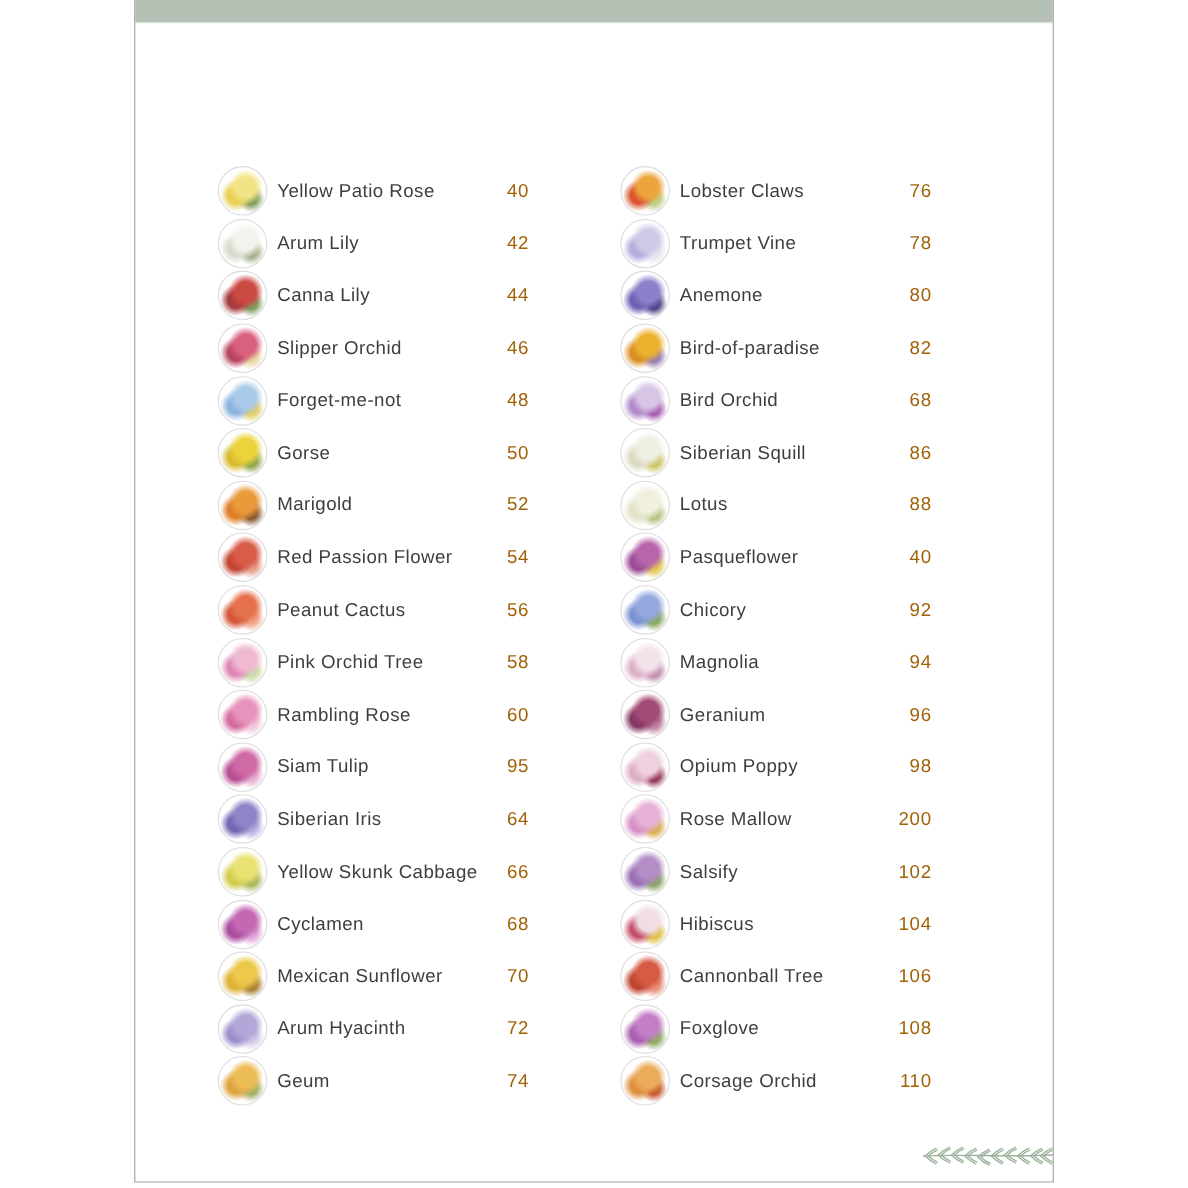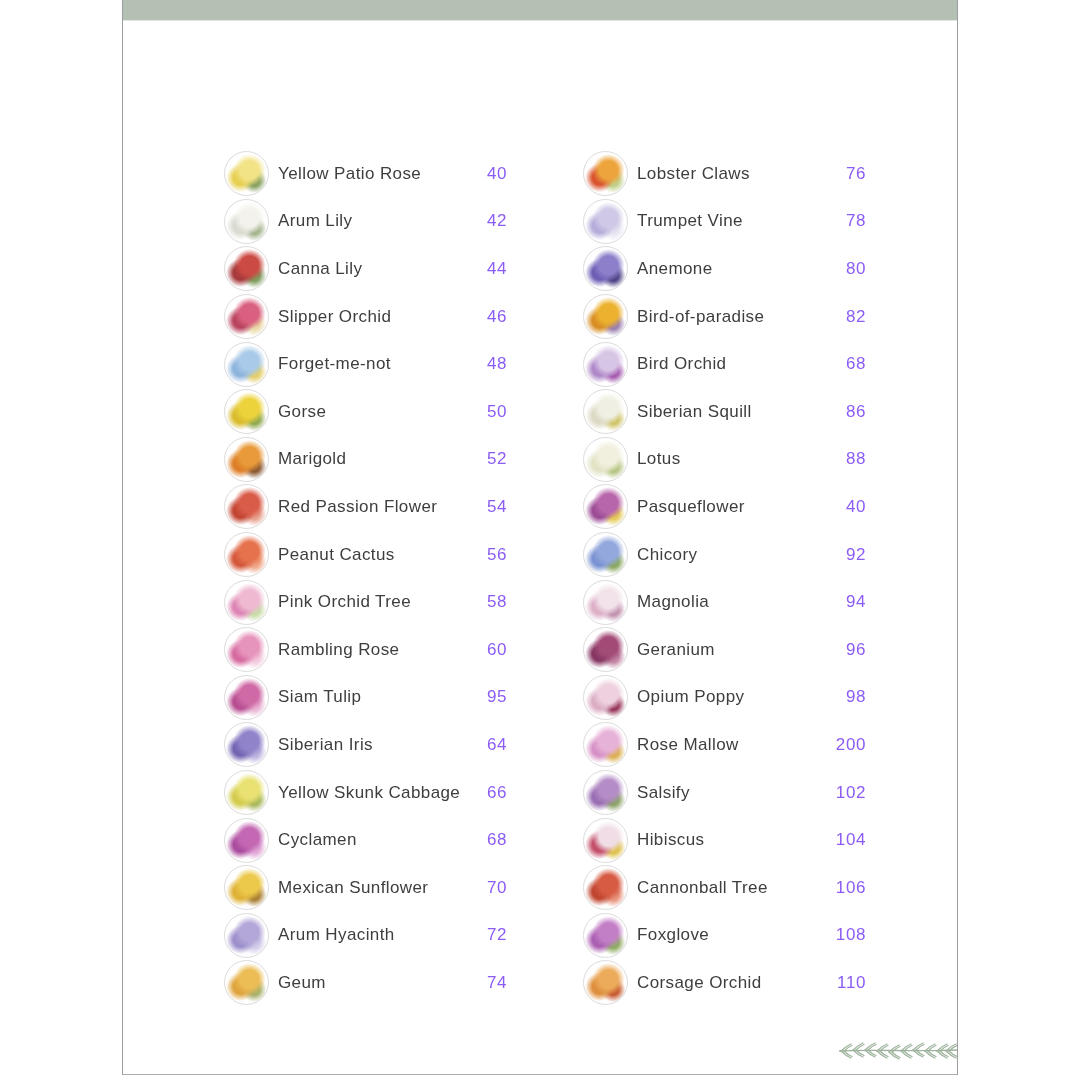--- a/index.html
+++ b/index.html
@@ -10,33 +10,33 @@
   .page{
     position:absolute;left:122px;top:0;width:836px;height:1075px;
     background:#ffffff;box-sizing:border-box;
     border-left:1px solid #9e9e9e;border-right:1px solid #9e9e9e;border-bottom:1px solid #ababab;
   }
   .topbar{
     position:absolute;left:0;top:0;width:100%;height:20px;
     border-bottom:1px solid #e2e6e1;
   }
   .toc-col{position:absolute;top:150px;width:283px;}
-  .toc-col.left{left:101px;}
-  .toc-col.right{left:460px;text-align:right;}
+  .toc-col.left{left:75px;}
+  .toc-col.right{left:441px;text-align:right;}
   .row{height:47.6px;display:flex;align-items:center;}
   .thumb{
     width:45px;height:45px;border-radius:50%;flex:0 0 45px;
     border:1px solid #dcdcdc;box-sizing:border-box;
   }
   .label{
     margin-left:9px;font-size:17px;color:#3e3e3e;letter-spacing:0.4px;
     white-space:nowrap;
   }
   .num{
-    margin-left:auto;font-size:17px;color:#8b5cf6;letter-spacing:0.6px;
+    margin-left:auto;font-size:17px;color:#a16207;letter-spacing:0.6px;
   }
   .vine{position:absolute;right:0;bottom:12px;}
 </style>
 </head>
 <body>
 
 <div class="page">
   <div class="topbar" style="background: rgb(180, 192, 179);"></div>
 
   <div class="toc-col left" id="col-0">

